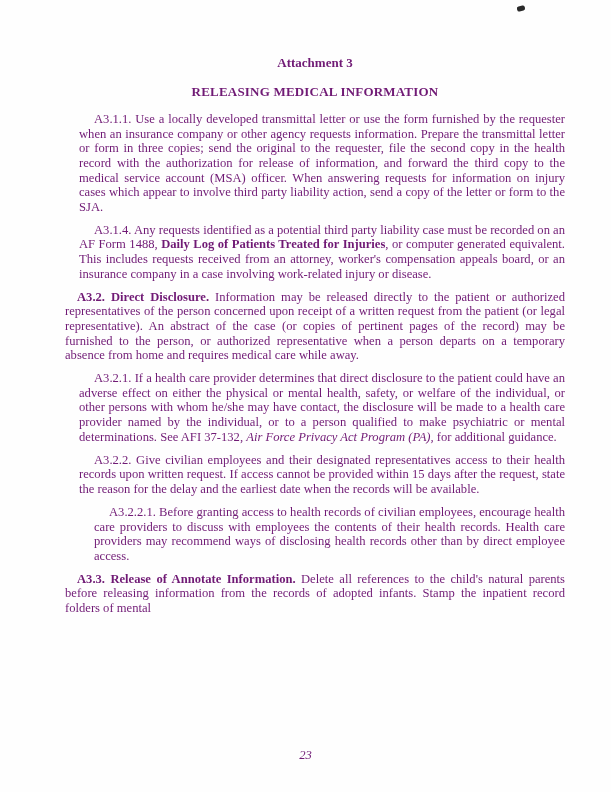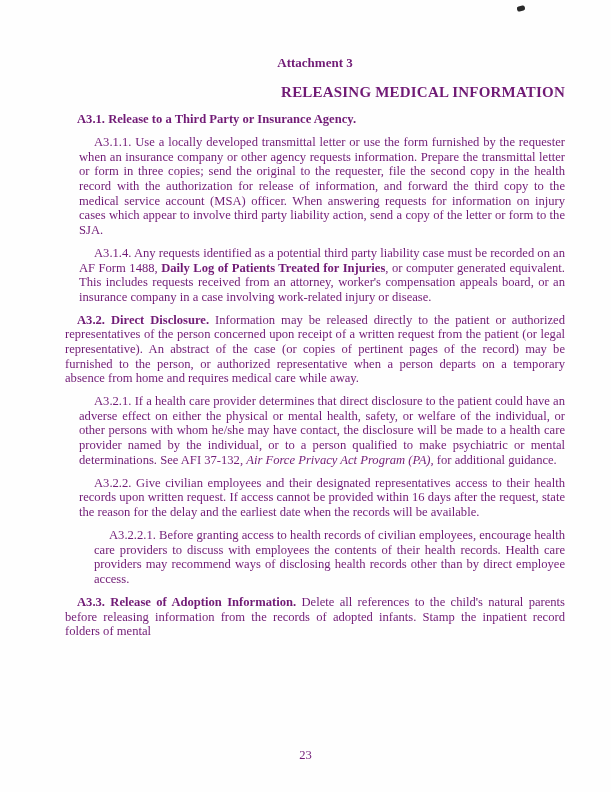--- a/index.html
+++ b/index.html
@@ -22,41 +22,42 @@
     overflow: hidden;
   }
   .attachment-label {
     margin: 0 0 14px 0;
     text-align: center;
     font-weight: bold;
     font-size: 13px;
   }
   .doc-title {
     margin: 0 0 13px 0;
-    text-align: right;
+    text-align: center;
     font-weight: bold;
-    font-size: 15px;
+    font-size: 13px;
     letter-spacing: 0.2px;
   }
   .para {
     margin: 0 0 8.5px 0;
     text-align: justify;
   }
   .para.b { font-weight: bold; }
   
   .lvl0 { padding-left: 0;    text-indent: 12px; }
   .lvl1 { padding-left: 14px; text-indent: 15px; }
   .lvl2 { padding-left: 29px; text-indent: 15px; }
   .page-number {
     position: absolute;
     top: 748px;
     left: 0;
     width: 100%;
     text-align: center;
     font-size: 12.6px;
+    font-style: italic;
   }
   .scan-artifact {
     position: absolute;
     top: 6px;
     left: 517px;
     width: 8px;
     height: 5px;
     background: #2a2a2a;
     border-radius: 2px;
     transform: rotate(-14deg);
@@ -66,34 +67,33 @@
 <body>
 
 <div class="doc-page">
 
   <div class="scan-artifact"></div>
 
   <div class="attachment-label">Attachment 3</div>
 
   <div class="doc-title">RELEASING MEDICAL INFORMATION</div>
 
-  <p class="para lvl0 b">A3.1.  Release to a Third Party or Insurance Agency.</p>
 
   <p class="para lvl1">A3.1.1.  Use a locally developed transmittal letter or use the form furnished by the requester when an insurance company or other agency requests information.  Prepare the transmittal letter or form in three copies; send the original to the requester, file the second copy in the health record with the authorization for release of information, and forward the third copy to the medical service account (MSA) officer.  When answering requests for information on injury cases which appear to involve third party liability action, send a copy of the letter or form to the SJA.</p>
 
 
 
   <p class="para lvl1"><span>A3.1.4.  Any requests identified as a potential third party liability case must be recorded on an AF Form 1488, </span><b>Daily Log of Patients Treated for Injuries</b><span>, or computer generated equivalent.  This includes requests received from an attorney, worker's compensation appeals board, or an insurance company in a case involving work-related injury or disease.</span></p>
 
   <p class="para lvl0"><b>A3.2.  Direct Disclosure.</b><span>  Information may be released directly to the patient or authorized representatives of the person concerned upon receipt of a written request from the patient (or legal representative).  An abstract of the case (or copies of pertinent pages of the record) may be furnished to the person, or authorized representative when a person departs on a temporary absence from home and requires medical care while away.</span></p>
 
   <p class="para lvl1"><span>A3.2.1.  If a health care provider determines that direct disclosure to the patient could have an adverse effect on either the physical or mental health, safety, or welfare of the individual, or other persons with whom he/she may have contact, the disclosure will be made to a health care provider named by the individual, or to a person qualified to make psychiatric or mental determinations.  See AFI 37-132, </span><i>Air Force Privacy Act Program (PA),</i><span> for additional guidance.</span></p>
 
-  <p class="para lvl1">A3.2.2.  Give civilian employees and their designated representatives access to their health records upon written request.  If access cannot be provided within 16 days after the request, state the reason for the delay and the earliest date when the records will be available.</p>
+  <p class="para lvl1">A3.2.2.  Give civilian employees and their designated representatives access to their health records upon written request.  If access cannot be provided within 15 days after the request, state the reason for the delay and the earliest date when the records will be available.</p>
 
   <p class="para lvl2">A3.2.2.1.  Before granting access to health records of civilian employees, encourage health care providers to discuss with employees the contents of their health records.  Health care providers may recommend ways of disclosing health records other than by direct employee access.</p>
 
 
-  <p class="para lvl0"><b>A3.3.  Release of Adoption Information.</b><span>  Delete all references to the child's natural parents before releasing information from the records of adopted infants.  Stamp the inpatient record folders of mental</span></p>
+  <p class="para lvl0"><b>A3.3.  Release of Annotate Information.</b><span>  Delete all references to the child's natural parents before releasing information from the records of adopted infants.  Stamp the inpatient record folders of mental</span></p>
 
   <div class="page-number">23</div>
 
 </div>
 
 </body></html>

